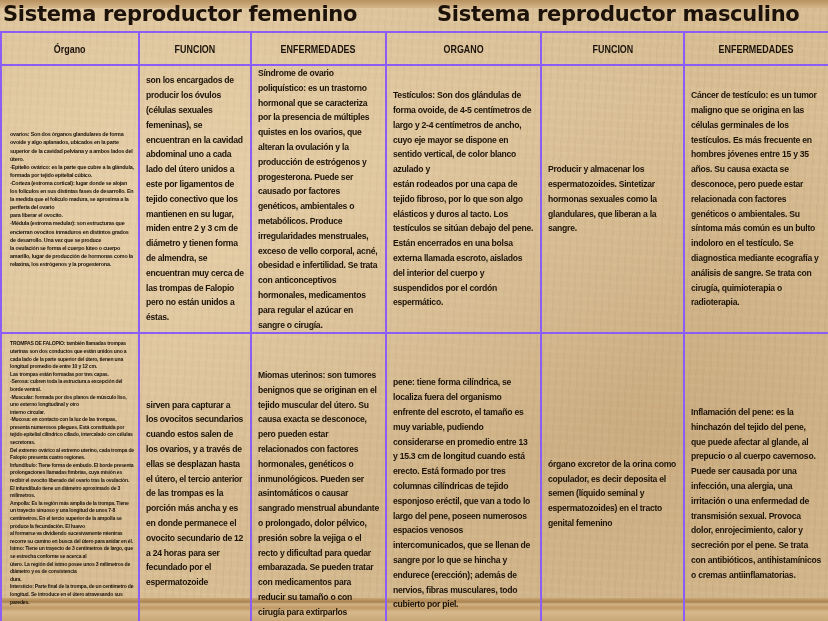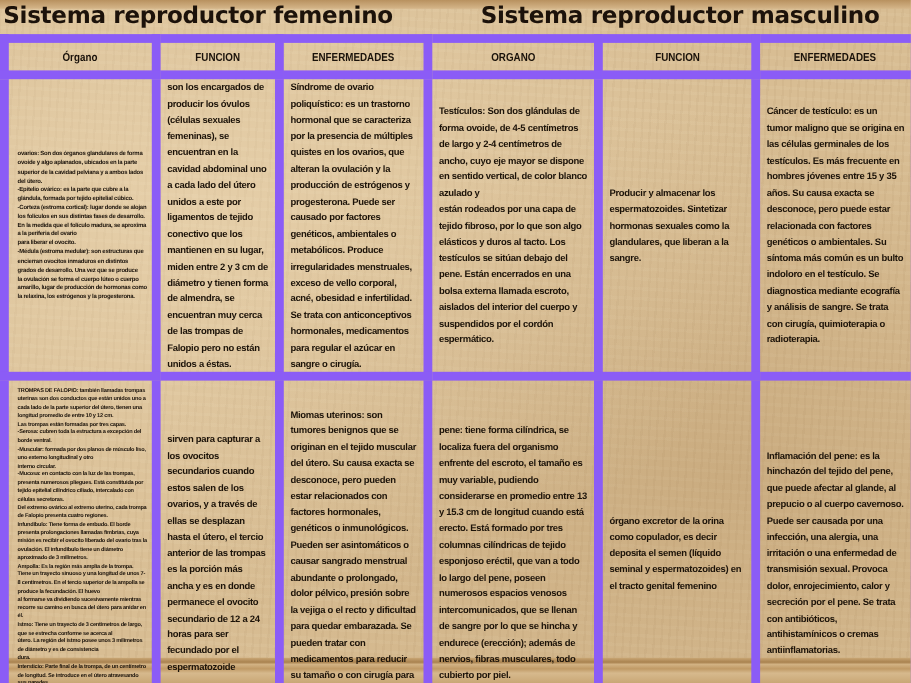--- a/index.html
+++ b/index.html
@@ -40,21 +40,21 @@
   .title-m { left: 419px; margin-left: 18px; }
 
   table {
     position: absolute; left: 0; top: 31px;
     width: 828px;
     border-collapse: collapse;
     table-layout: fixed;
     z-index: 1;
   }
   td, th {
-    border: 8px solid #8b5cf6;
+    border: 2px solid #8b5cf6;
     vertical-align: middle;
     text-align: left;
   }
   th {
     height: 33px;
     text-align: center;
     font-family: "Liberation Sans", sans-serif;
     font-weight: bold;
     font-size: 10.5px;
     transform: scaleX(0.82);

